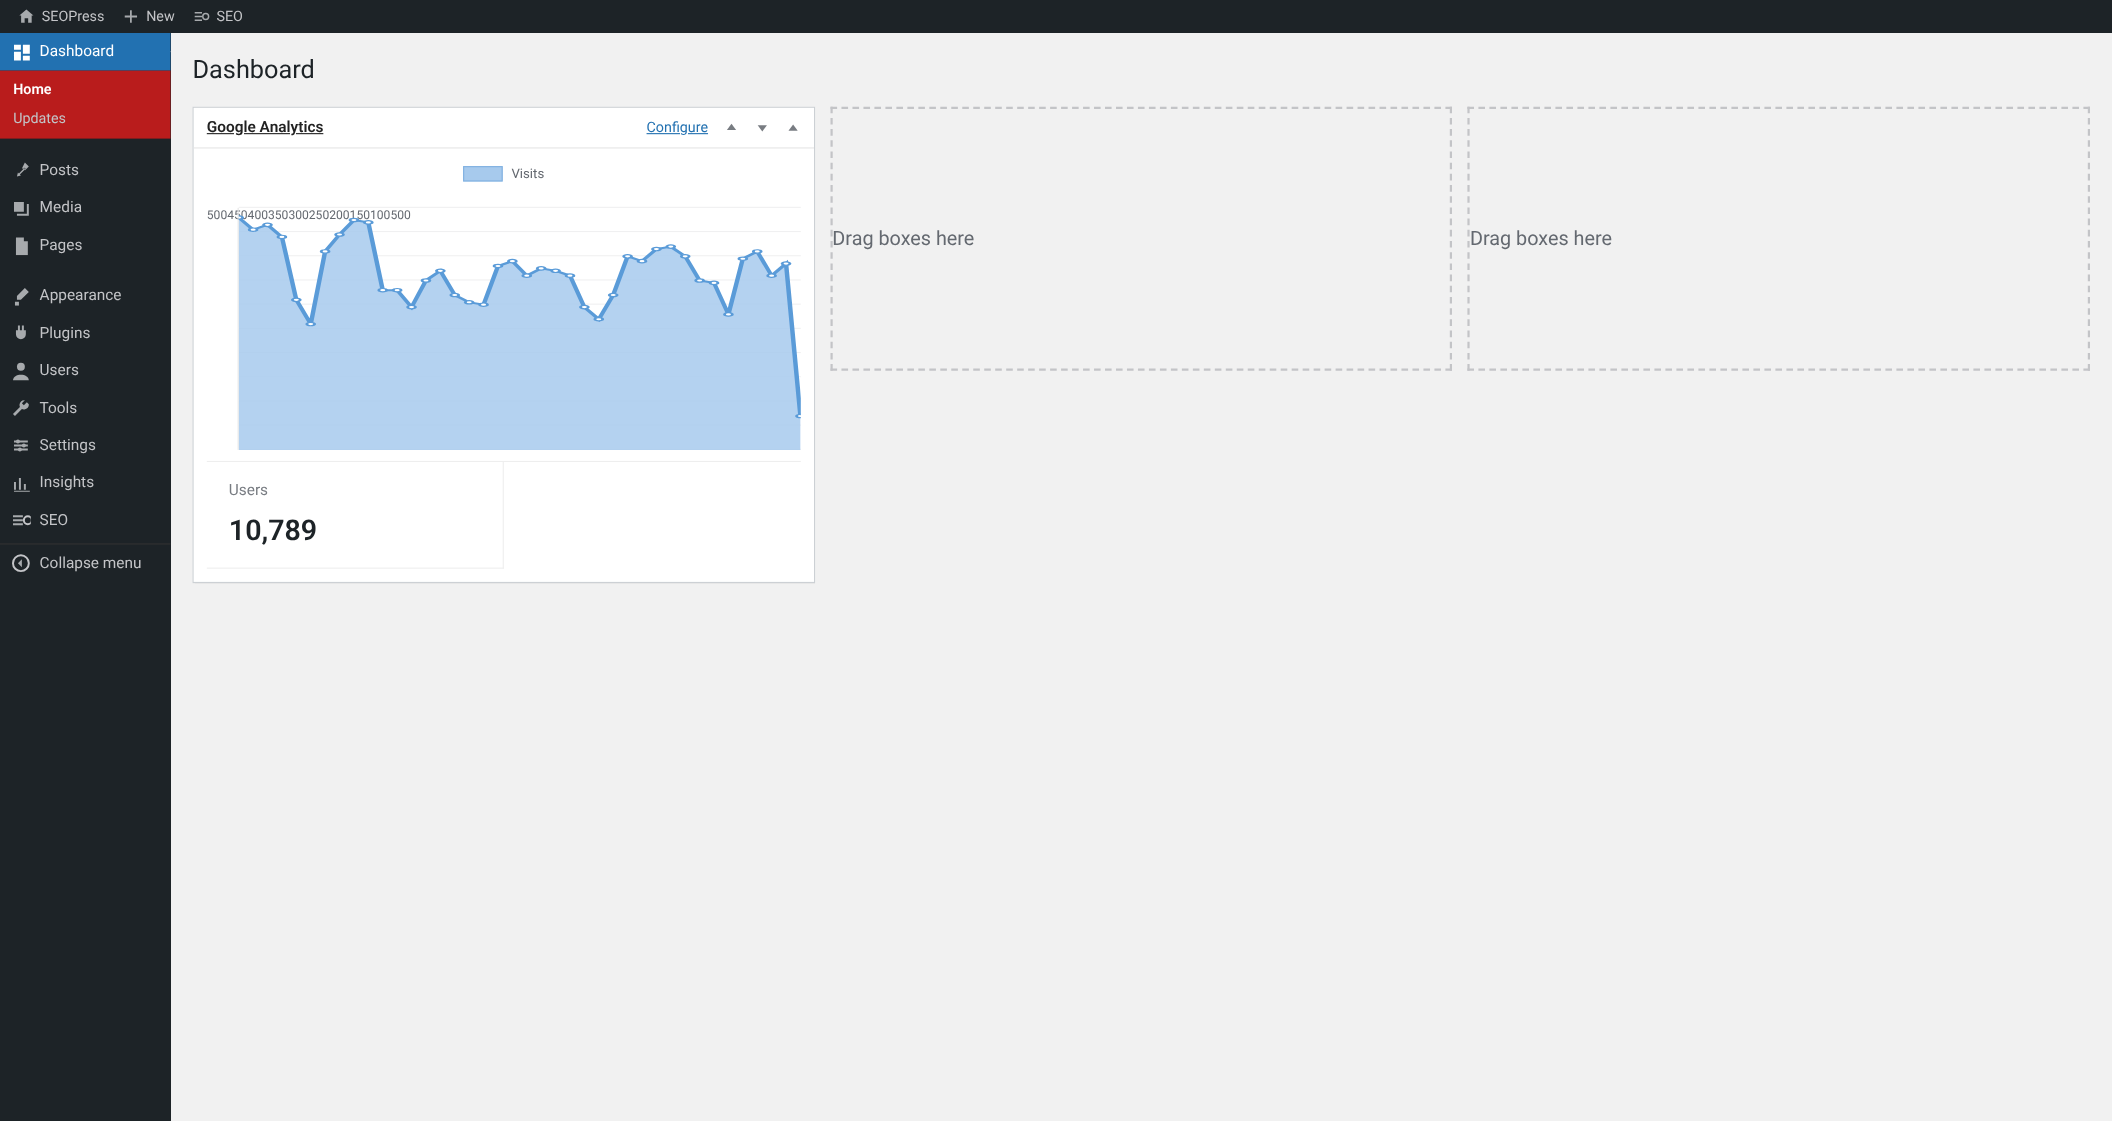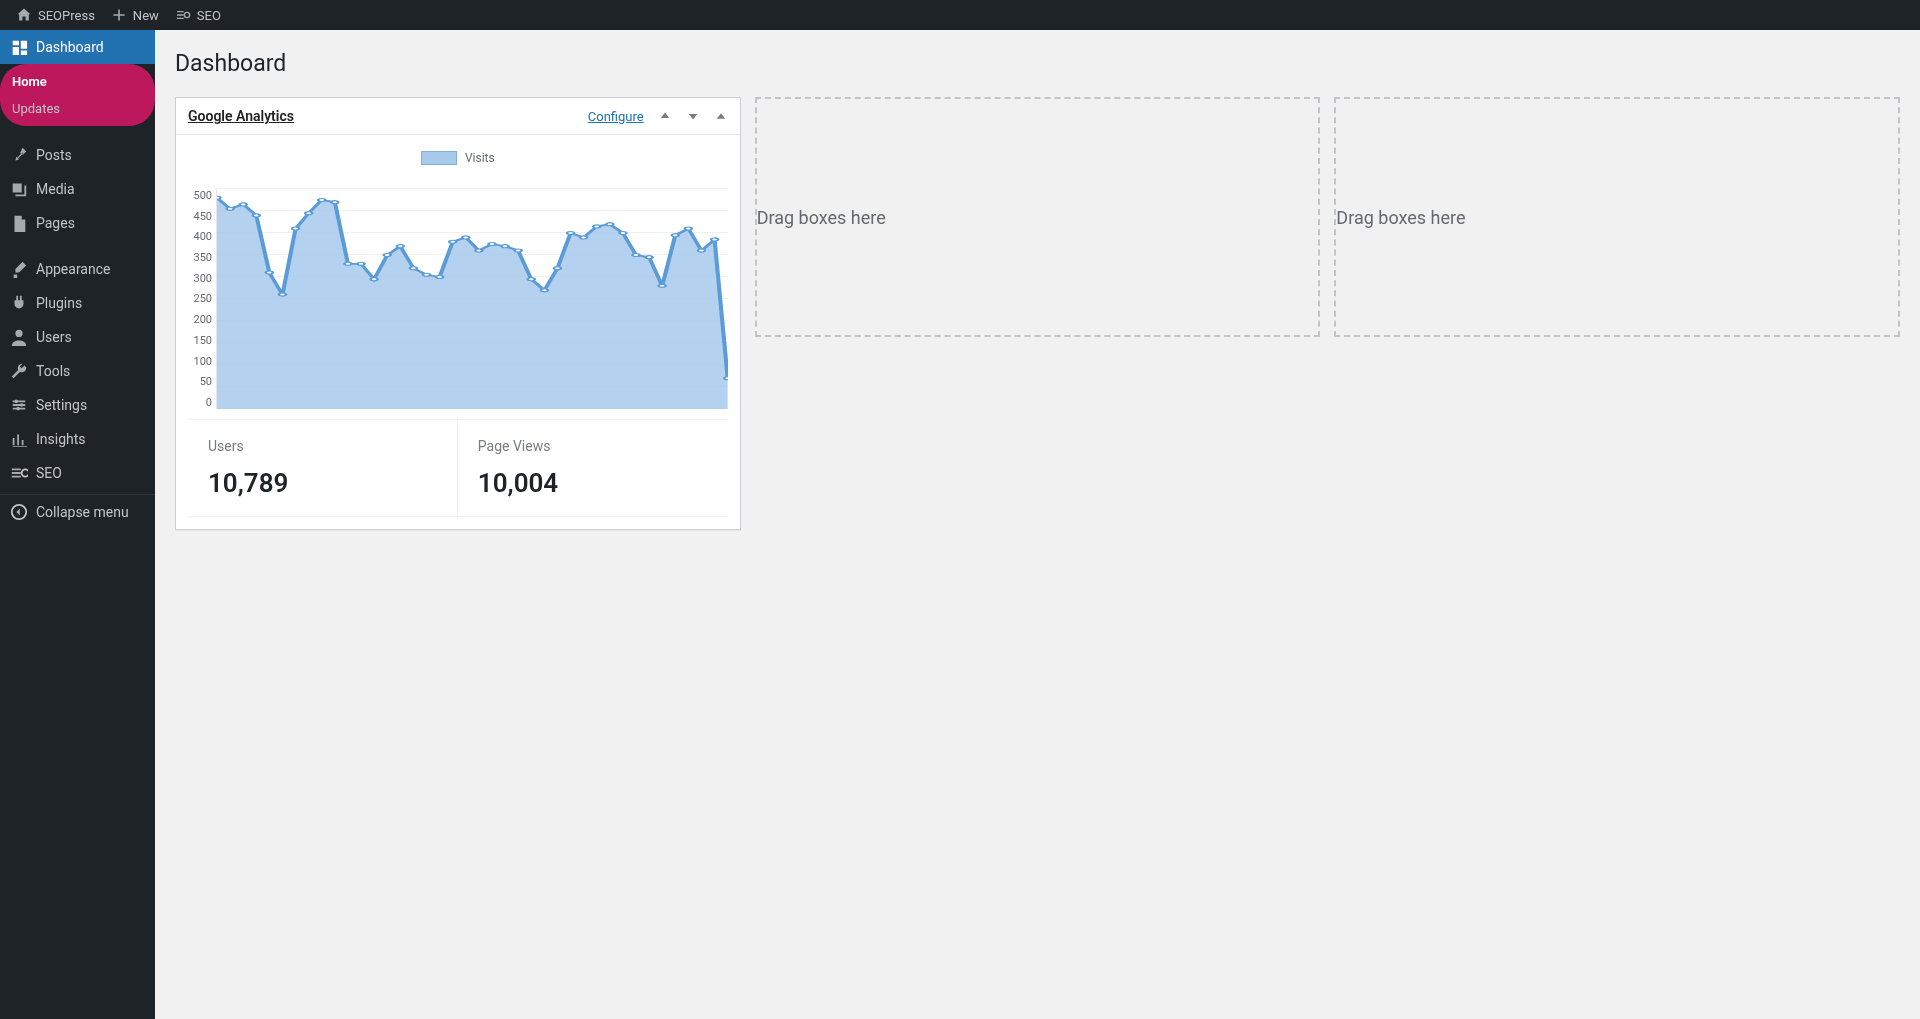--- a/index.html
+++ b/index.html
@@ -11,21 +11,21 @@
   .admin-bar svg { width:16px; height:16px; fill:#a7aaad; }
 
   
   .sidebar { position:fixed; top:30px; bottom:0; left:0; width:155px; background:#1d2327; color:#c3c4c7; font-size:14px; overflow:auto; }
   .menu-item { display:flex; align-items:center; gap:8px; padding:8px 10px; cursor:pointer; position:relative; }
   .menu-item svg { width:18px; height:18px; fill:#a7aaad; flex:none; }
   .menu-item.current { background:#2271b1; color:#fff; }
   .menu-item.current svg { fill:#fff; }
   .menu-item.current::after{ content:""; position:absolute; right:-8px; top:50%; margin-top:-8px; border:8px solid transparent; border-right-color:#f1f1f1; }
   .menu-group-sep { height:12px; }
-  .submenu { background:#be185d; padding:4px 0;border-radius:26px; }
+  .submenu { background:#b91c1c; padding:4px 0; }
   .submenu .sub-item { padding:6px 12px; cursor:pointer; font-size:13px; color:#c3c4c7; }
   .submenu .sub-item.current{ color:#fff; font-weight:600; }
   .collapse { border-top:1px solid #333; margin-top:4px;text-align:right;}
 
   
   .content { margin-left:155px; padding:10px 20px 40px 20px; }
   h1.page-title { font-size:23px; font-weight:400; margin:10px 0 20px 0; color:#1d2327; }
 
   .columns { display:flex; gap:14px; align-items:flex-start; }
   .col { flex:1; }
@@ -40,21 +40,21 @@
   .postbox-body { padding:12px; }
 
   .dropzone { border:2px dashed #c3c4c7; height:240px; display:flex; align-items:center; justify-content:flex-start; color:#646970; font-size:18px; }
 
   
   .chart-legend { display:flex; justify-content:center; align-items:center; gap:8px; font-size:12px; color:#646970; margin:4px 0 24px; }
   .chart-legend .swatch{ width:36px; height:14px; background:#a7caed; border:1px solid #7fb0e0; }
 
   
   .chart-wrap { display:flex; font-size:11px; color:#646970; }
-  .y-axis { width:28px; display:flex; flex-direction:column; justify-content:space-between; text-align:right; padding-right:4px; }
+  .y-axis { width:28px; display:flex; flex-direction:row; justify-content:space-between; text-align:right; padding-right:4px; }
   .plot { flex:1; height:220px; position:relative; border-left:1px solid #e5e5e5; }
   .grid-line { position:absolute; left:0; right:0; height:1px; background:#f0f0f1; }
   svg.series { position:absolute; inset:0; width:100%; height:100%; }
 
   
   .stats { display:grid; grid-template-columns:1fr 1fr; border-top:1px solid #eee; margin-top:10px;}
   .stat { padding:18px 20px; }
   .stat:nth-child(odd){ border-right:1px solid #eee; }
   .stat:nth-child(1),.stat:nth-child(2){ border-bottom:1px solid #eee;}
   .stat-label { font-size:14px; color:#787c82; margin-bottom:14px; }
@@ -275,24 +275,20 @@
                   <circle cx="97.43589743589743" cy="23" r="0.7" fill="#fff" stroke="#5a9bd8" stroke-width="0.5"></circle>
                   <circle cx="100" cy="86" r="0.7" fill="#fff" stroke="#5a9bd8" stroke-width="0.5"></circle>
                 </svg>
               </div>
           </div>
           <div class="stats" id="stats">
               <div class="stat">
                 <div class="stat-label">Users</div>
                 <div class="stat-value">10,789</div>
               </div>
-              <div class="stat">
-                <div class="stat-label">Page Views</div>
-                <div class="stat-value">10,004</div>
-              </div>
             </div>
         </div>
       </div>
     </div>
 
     <div class="col">
       <div class="dropzone">
         <span>Drag boxes here</span>
       </div>
     </div>

